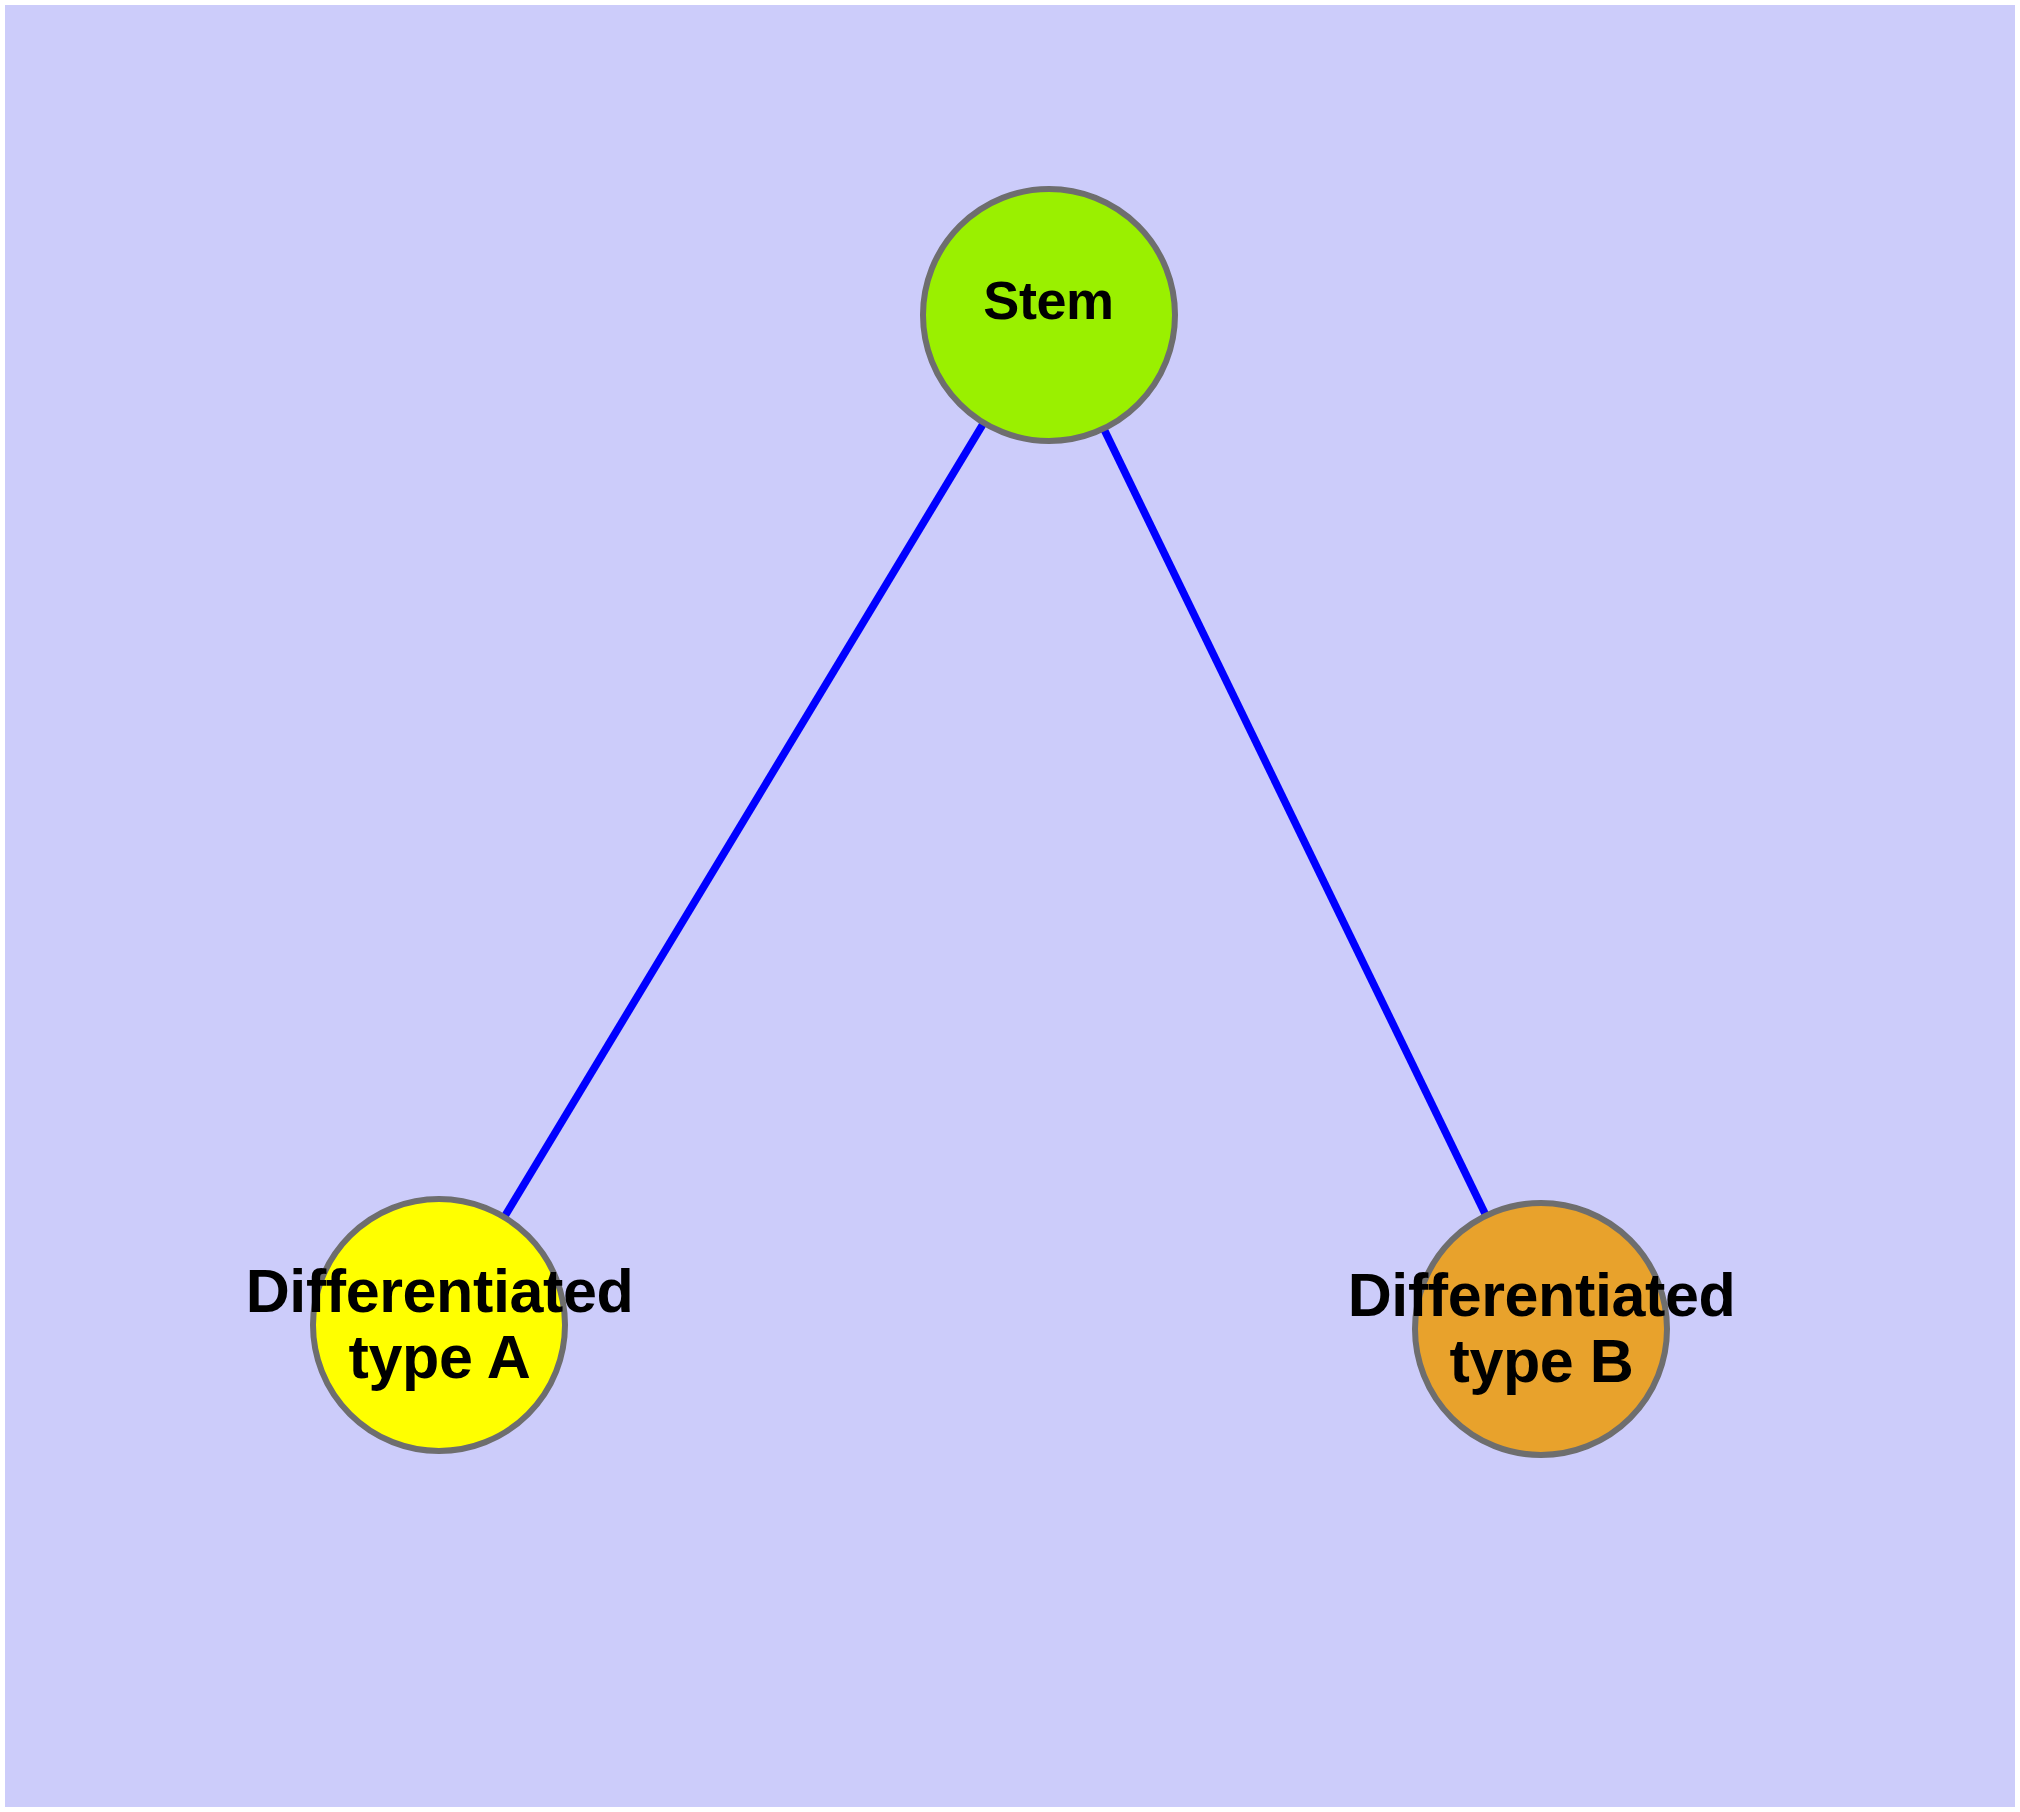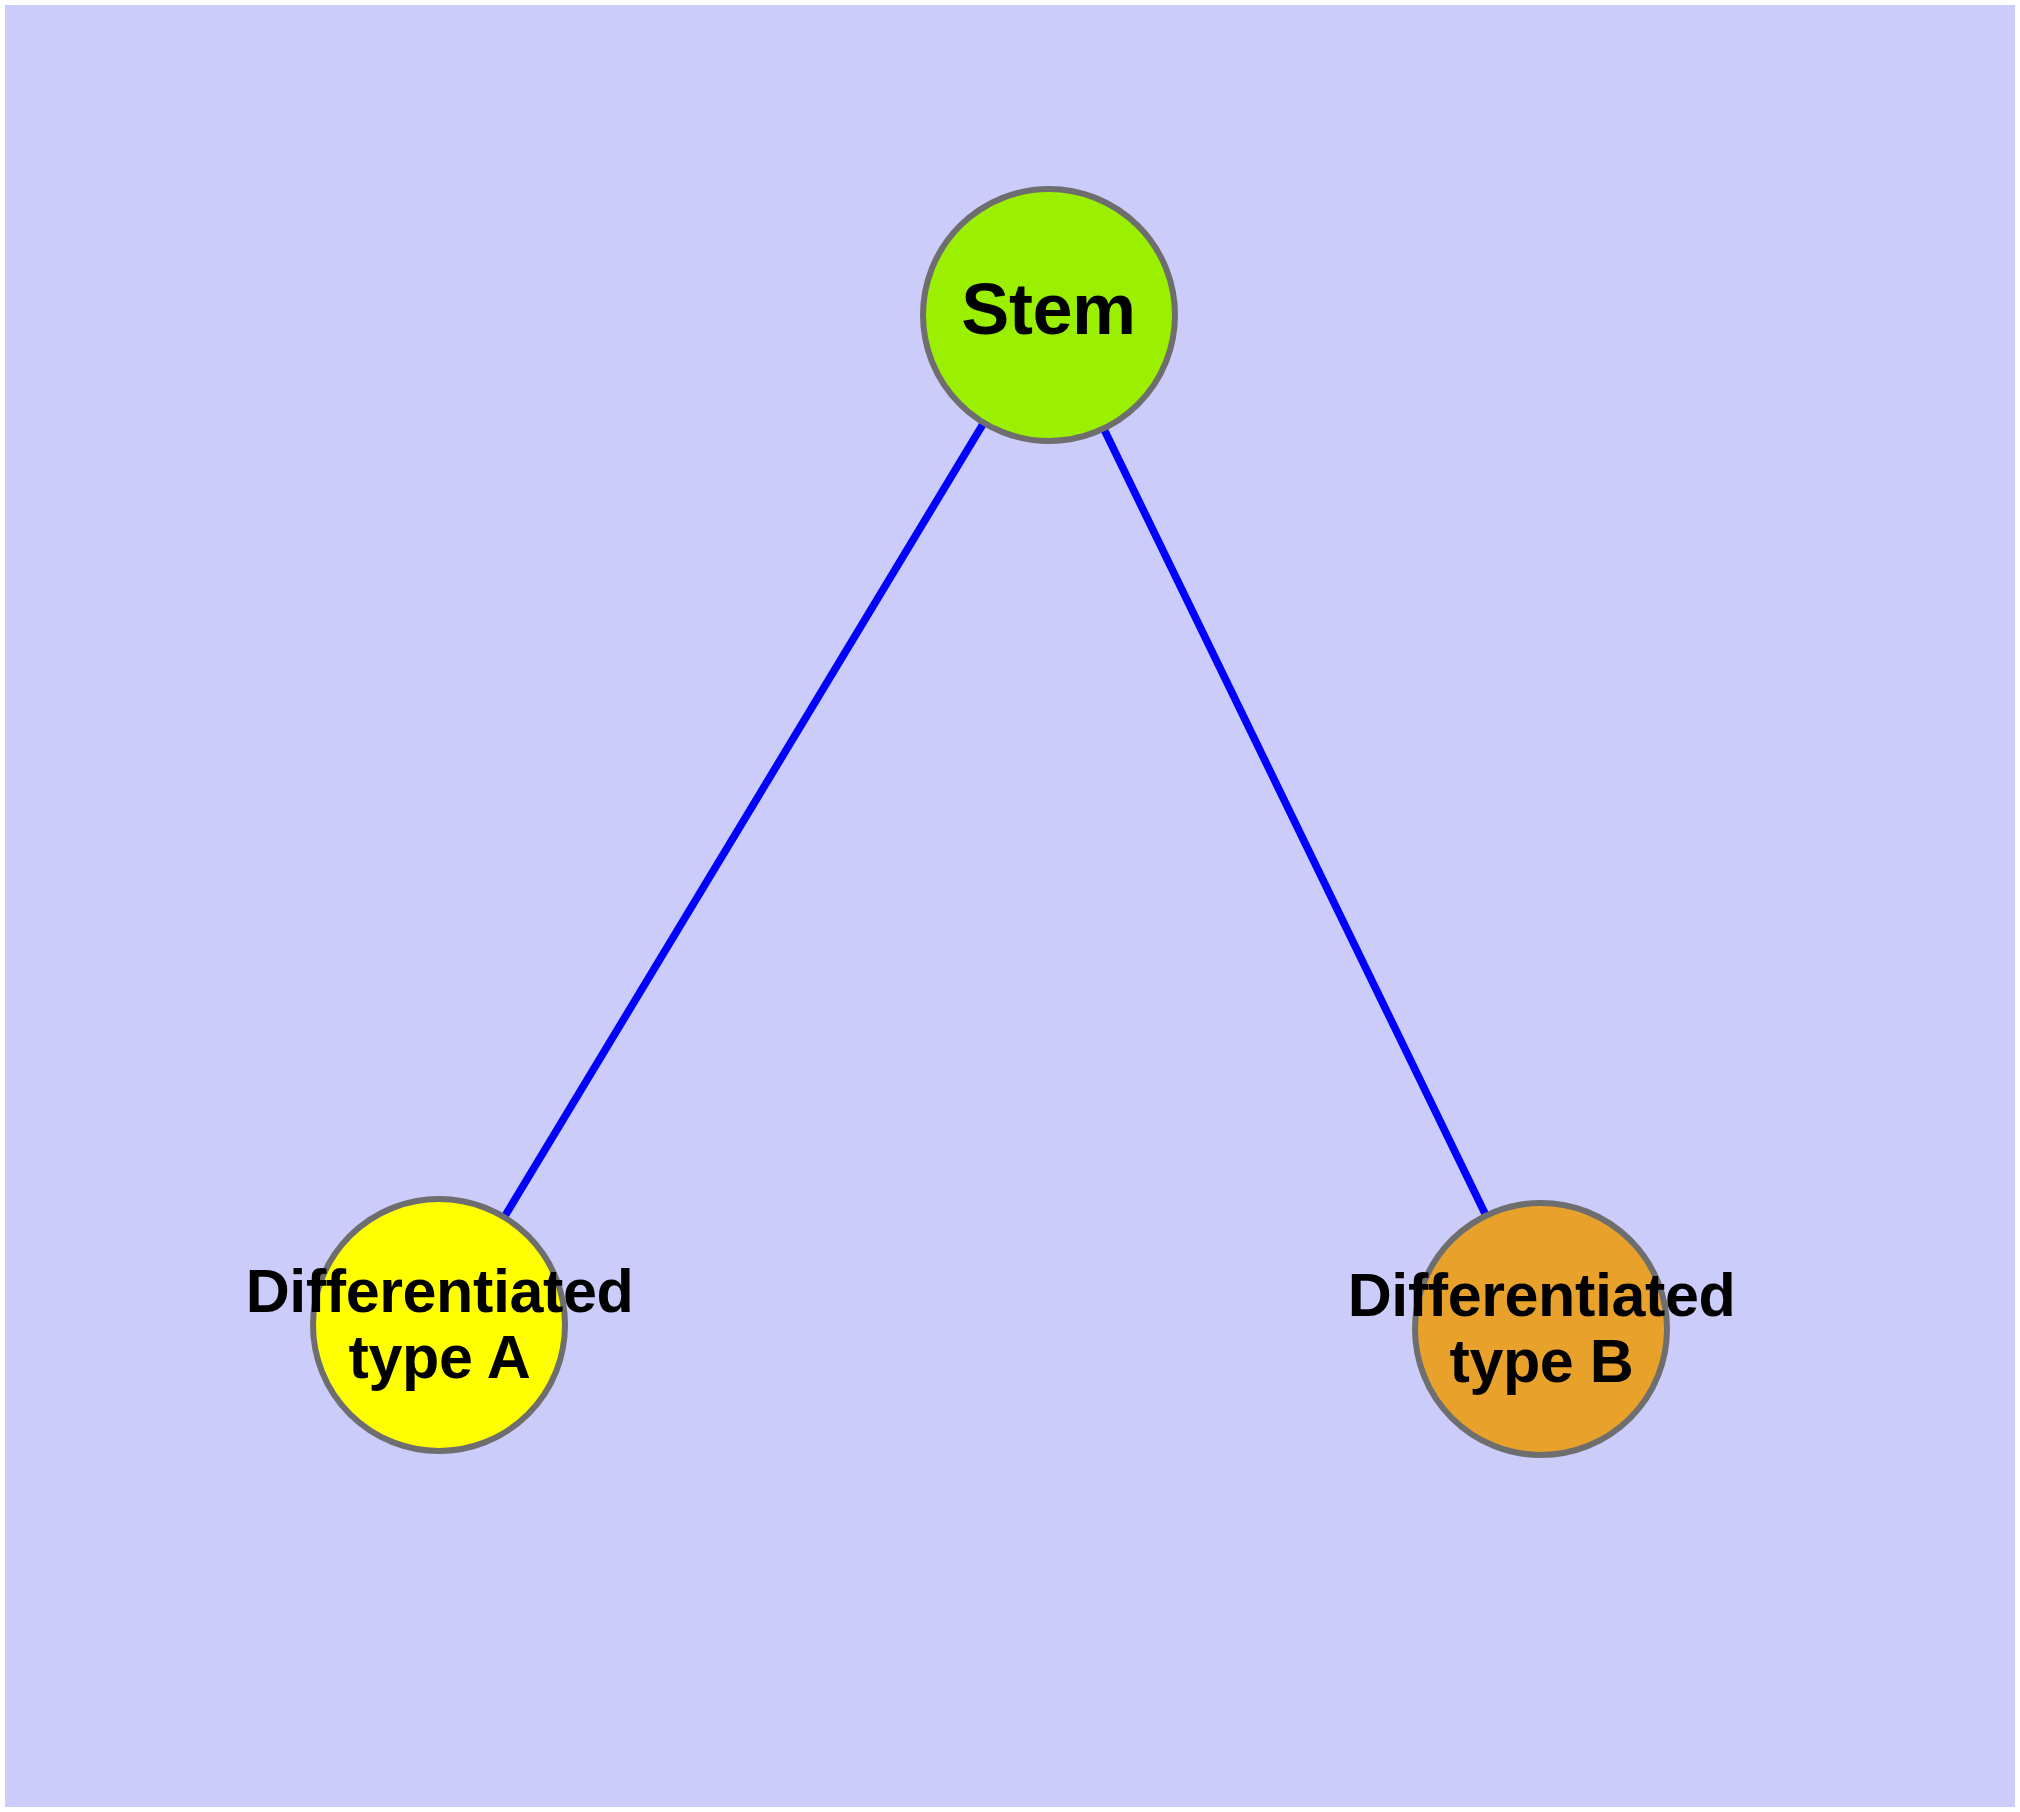--- a/index.html
+++ b/index.html
@@ -78,21 +78,21 @@
     <line x1="1237" y1="372" x2="518" y2="1563" stroke="#0000ff" stroke-width="9" stroke-linecap="butt"></line>
     <line x1="1237" y1="372" x2="1818" y2="1568" stroke="#0000ff" stroke-width="9" stroke-linecap="butt"></line>
   </svg>
 
   <div id="node-layer">
 
     <div class="node" style="left: 920px; top: 186px; width: 258px; height: 258px; background: rgb(154, 240, 0); border-color: rgb(110, 110, 110);"></div>
     <div class="node" style="left: 310px; top: 1196px; width: 258px; height: 258px; background: rgb(255, 255, 0); border-color: rgb(110, 110, 110);"></div>
     <div class="node" style="left: 1412px; top: 1200px; width: 258px; height: 258px; background: rgb(232, 162, 44); border-color: rgb(110, 110, 110);"></div>
 
-    <div class="node-label" style="font-size: 72px; color: rgb(0, 0, 0); width: 1187px; left: 455px; top: 271px;">Stem</div>
+    <div class="node-label" style="font-size: 54px; color: rgb(0, 0, 0); width: 1187px; left: 455px; top: 271px;">Stem</div>
     <div class="node-label" style="font-size: 61px; color: rgb(0, 0, 0); width: 1187px; left: -154px; top: 1259px;">Differentiated
 type A</div>
     <div class="node-label" style="font-size: 61px; color: rgb(0, 0, 0); width: 1187px; left: 948px; top: 1263px;">Differentiated
 type B</div>
 
   </div>
 </div>
 
 
 </body></html>

